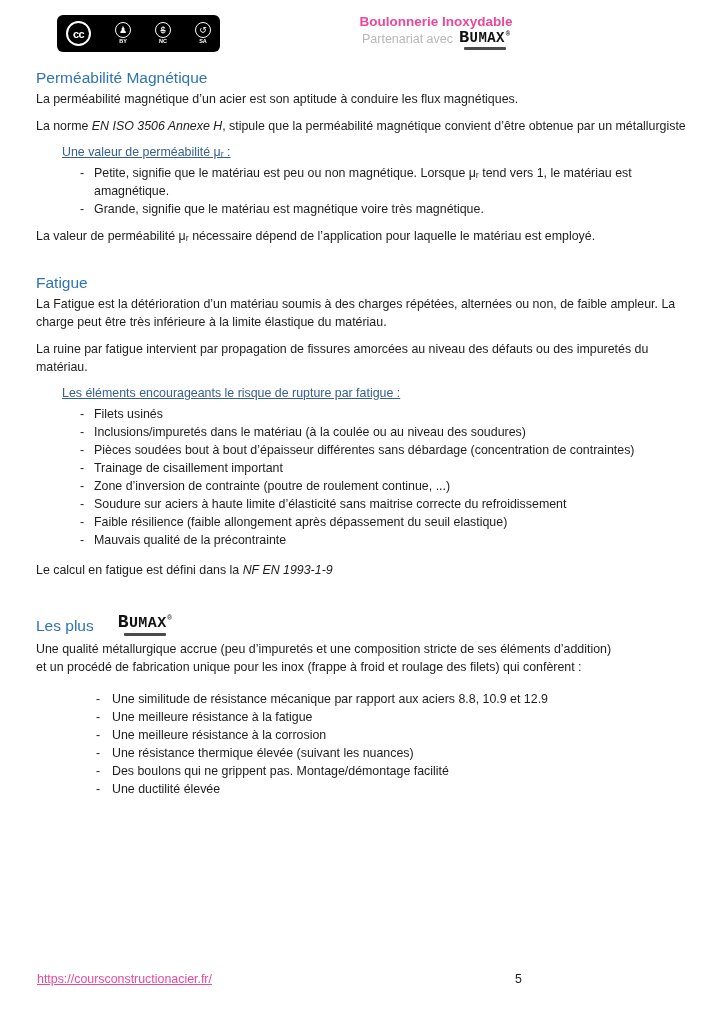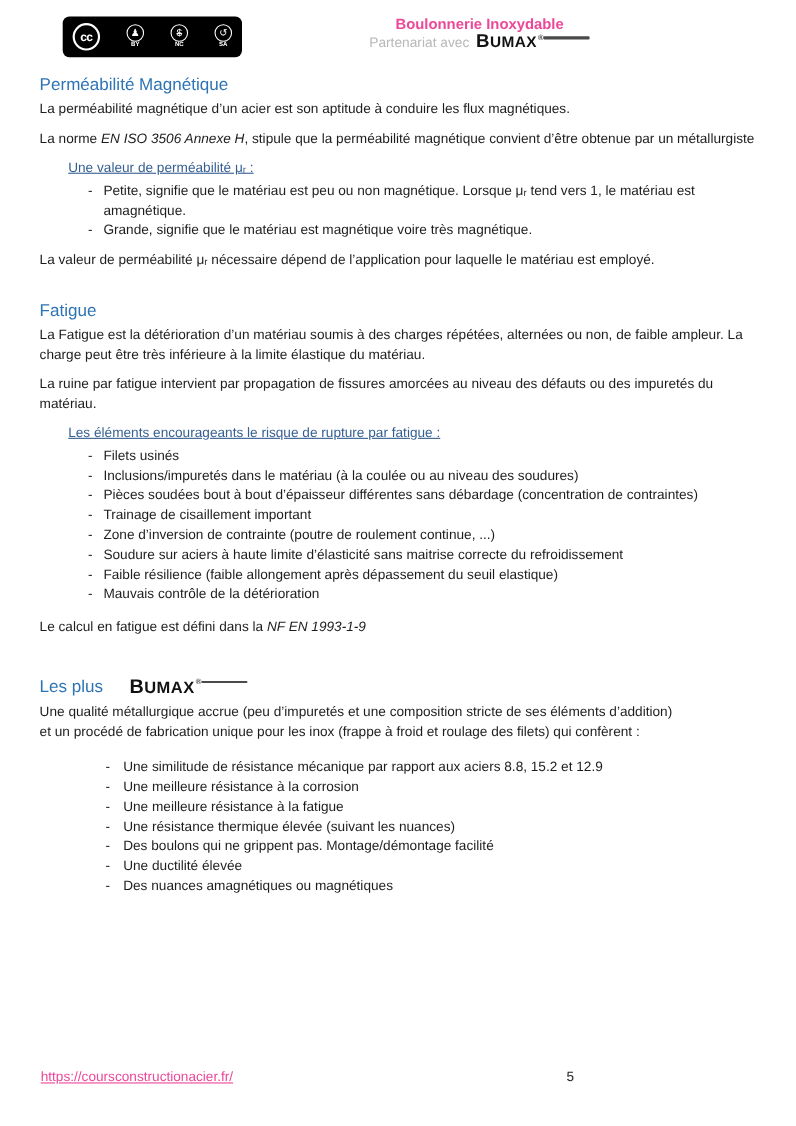--- a/index.html
+++ b/index.html
@@ -32,21 +32,21 @@
     font-size:9px; line-height:1;
   }
   .cc-circle .strike { text-decoration:line-through; }
   .cc-item-label { color:#fff; font-size:5.5px; line-height:1; font-weight:700; }
 
   .title-block { position:absolute; left:330px; top:13px; width:212px; text-align:center; }
   .doc-title { font-weight:700; font-size:13.5px; color:#ec4899; line-height:17px; }
   .partner-row { display:flex; align-items:flex-start; justify-content:center; gap:6px; margin-top:1px; }
   .partner-text { color:#b8b8b8; font-size:12.5px; line-height:16px; }
 
-  .bumax-logo { display:inline-flex; flex-direction:row; line-height:1; }
+  .bumax-logo { display:inline-flex; flex-direction:column; line-height:1;font-family:Liberation Mono, monospace; }
   .bumax-row { display:flex; align-items:flex-start; }
   .bumax-text { display:inline-block; font-weight:800; font-size:14px; color:#121212; letter-spacing:0.4px; line-height:14px; }
   .bumax-text::first-letter { font-size:17px; }
   .bumax-reg { font-size:7px; line-height:7px; color:#121212; margin-left:1px; }
   .bumax-tagline { height:2.5px; width:42px; background:#4a4a4a; margin:2px auto 0 auto; border-radius:1px; }
 
   
   .content { padding:0 34px 0 36px; }
   h1 {
     color:#2E74B5; font-weight:400; font-size:15.5px; line-height:19px;
@@ -141,46 +141,45 @@
     <p>La ruine par fatigue intervient par propagation de fissures amorcées au niveau des défauts ou des impuretés du matériau.</p>
     <div class="subhead">Les éléments encourageants le risque de rupture par fatigue :</div>
     <ul>
       <li>Filets usinés</li>
       <li>Inclusions/impuretés dans le matériau (à la coulée ou au niveau des soudures)</li>
       <li>Pièces soudées bout à bout d’épaisseur différentes sans débardage (concentration de contraintes)</li>
       <li>Trainage de cisaillement important</li>
       <li>Zone d’inversion de contrainte (poutre de roulement continue, ...)</li>
       <li>Soudure sur aciers à haute limite d’élasticité sans maitrise correcte du refroidissement</li>
       <li>Faible résilience (faible allongement après dépassement du seuil elastique)</li>
-      <li>Mauvais contrôle de la détérioration</li>
+      <li>Mauvais qualité de la précontrainte</li>
     </ul>
     <p class="calc"><span>Le calcul en fatigue est défini dans la </span><span class="norm-italic">NF EN 1993-1-9</span></p>
 
     <h1 class="h-lesplus">
       <span>Les plus</span>
       <span class="bumax-logo">
         <span class="bumax-row">
           <span class="bumax-text">BUMAX</span>
           <span class="bumax-reg">®</span>
         </span>
         <span class="bumax-tagline"></span>
       </span>
     </h1>
     <p class="first lesplus-par">
       <span class="par-line">Une qualité métallurgique accrue (peu d’impuretés et une composition stricte de ses éléments d’addition)</span>
       <span class="par-line">et un procédé de fabrication unique pour les inox (frappe à froid et roulage des filets) qui confèrent :</span>
     </p>
     <ul class="deep">
-      <li>Une similitude de résistance mécanique par rapport aux aciers 8.8, 15.2 et 12.9</li>
+      <li>Une similitude de résistance mécanique par rapport aux aciers 8.8, 10.9 et 12.9</li>
+      <li>Une meilleure résistance à la fatigue</li>
       <li>Une meilleure résistance à la corrosion</li>
-      <li>Une meilleure résistance à la fatigue</li>
       <li>Une résistance thermique élevée (suivant les nuances)</li>
       <li>Des boulons qui ne grippent pas. Montage/démontage facilité</li>
       <li>Une ductilité élevée</li>
-      <li>Des nuances amagnétiques ou magnétiques</li>
     </ul>
   </div>
 
   <div class="footer">
     <a class="footer-link" href="#">https://coursconstructionacier.fr/</a>
     <span class="page-number">5</span>
   </div>
 
 </div>
 

